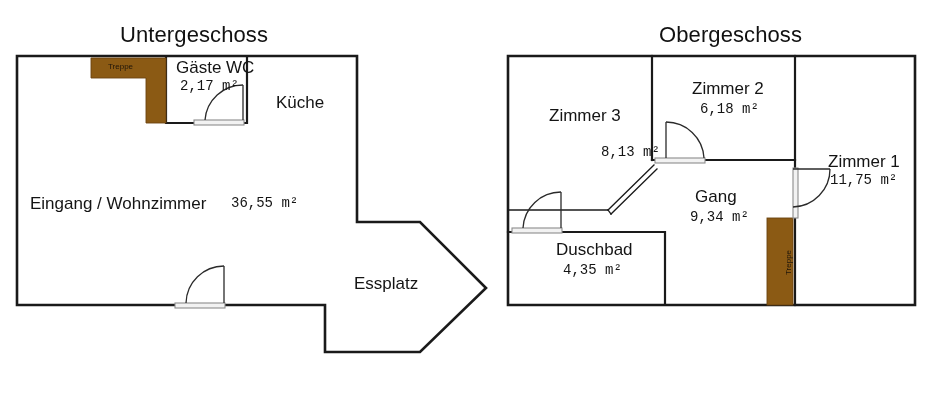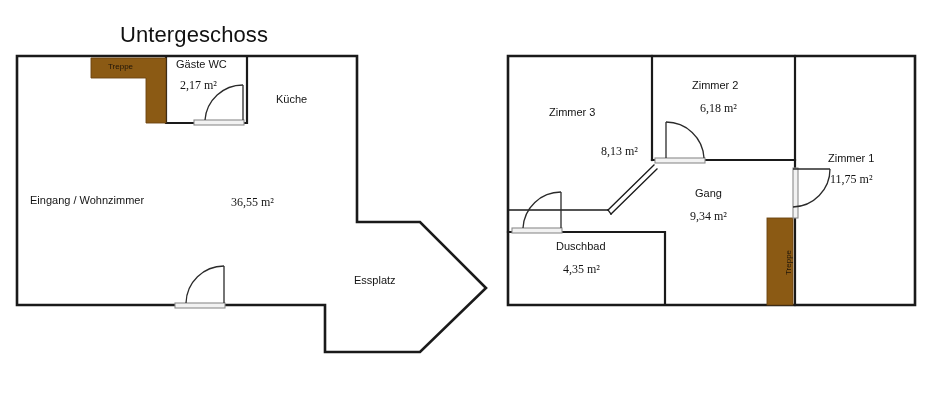--- a/index.html
+++ b/index.html
@@ -81,29 +81,29 @@
     font-family: "Liberation Sans", sans-serif;
     font-size: 22px;
     font-weight: 400;
     color: #111111;
     white-space: nowrap;
     letter-spacing: 0.1px;
   }
   .room-text {
     position: absolute;
     font-family: "Liberation Sans", sans-serif;
-    font-size: 11px;
+    font-size: 17px;
     font-weight: 400;
     color: #141414;
     white-space: nowrap;
   }
   .area-text {
     position: absolute;
-    font-family: Liberation Serif, serif;
-    font-size: 12px;
+    font-family: Liberation Mono, monospace;
+    font-size: 14px;
     font-weight: 400;
     color: #141414;
     white-space: nowrap;
   }
   .disclaimer-text {
     position: absolute;
     font-family: "Liberation Sans", sans-serif;
     font-size: 21px;
     font-weight: 400;
     color: #111111;
@@ -210,20 +210,21 @@
 
   <div class="room-text" style="left:276px; top:93px;">Küche</div>
 
   <div class="room-text" style="left:30px; top:194px;">Eingang / Wohnzimmer</div>
   <div class="area-text" style="left:231px; top:195px;">36,55 m²</div>
 
   <div class="room-text" style="left:354px; top:274px;">Essplatz</div>
 
   <div class="stair-label" style="left:108px; top:62px;">Treppe</div>
 
+  <div class="heading-text" style="left:659px; top:22px;">Obergeschoss</div>
 
   <div class="room-text" style="left:549px; top:106px;">Zimmer 3</div>
   <div class="area-text" style="left:557px; top:144px;margin-left:44px;">8,13 m²</div>
 
   <div class="room-text" style="left:692px; top:79px;">Zimmer 2</div>
   <div class="area-text" style="left:700px; top:101px;">6,18 m²</div>
 
   <div class="room-text" style="left:828px; top:152px;">Zimmer 1</div>
   <div class="area-text" style="left:830px; top:172px;">11,75 m²</div>
 

